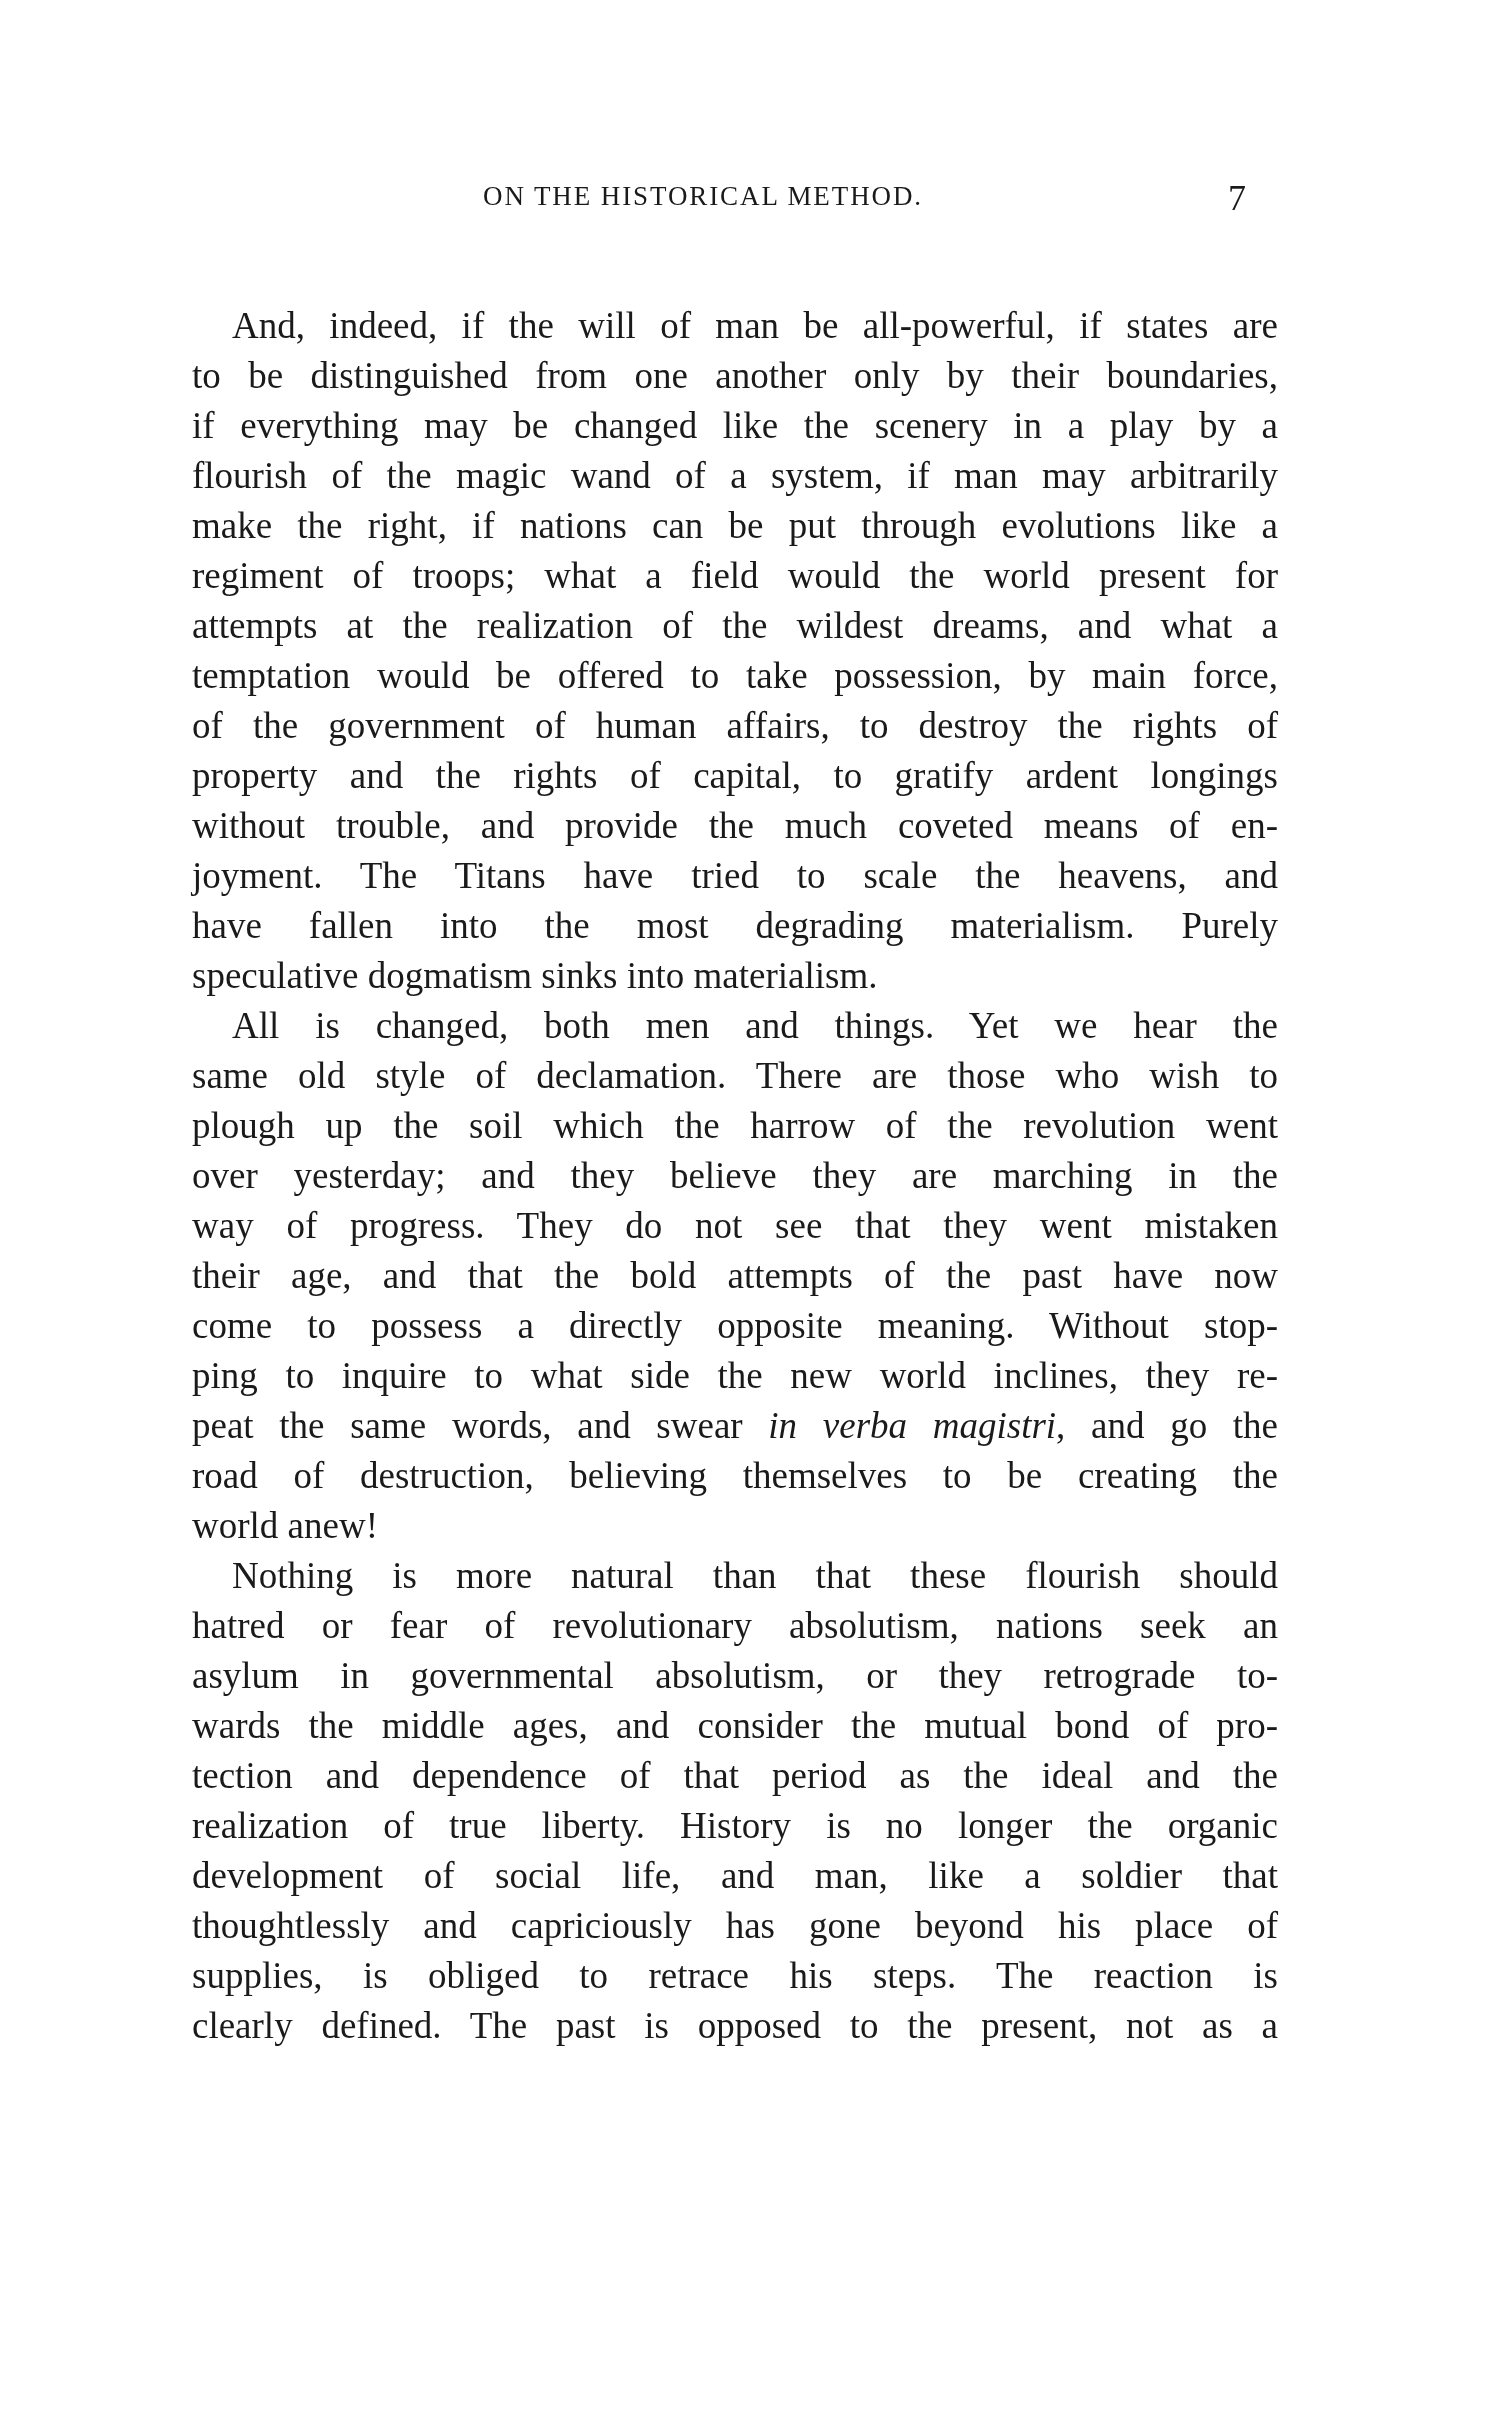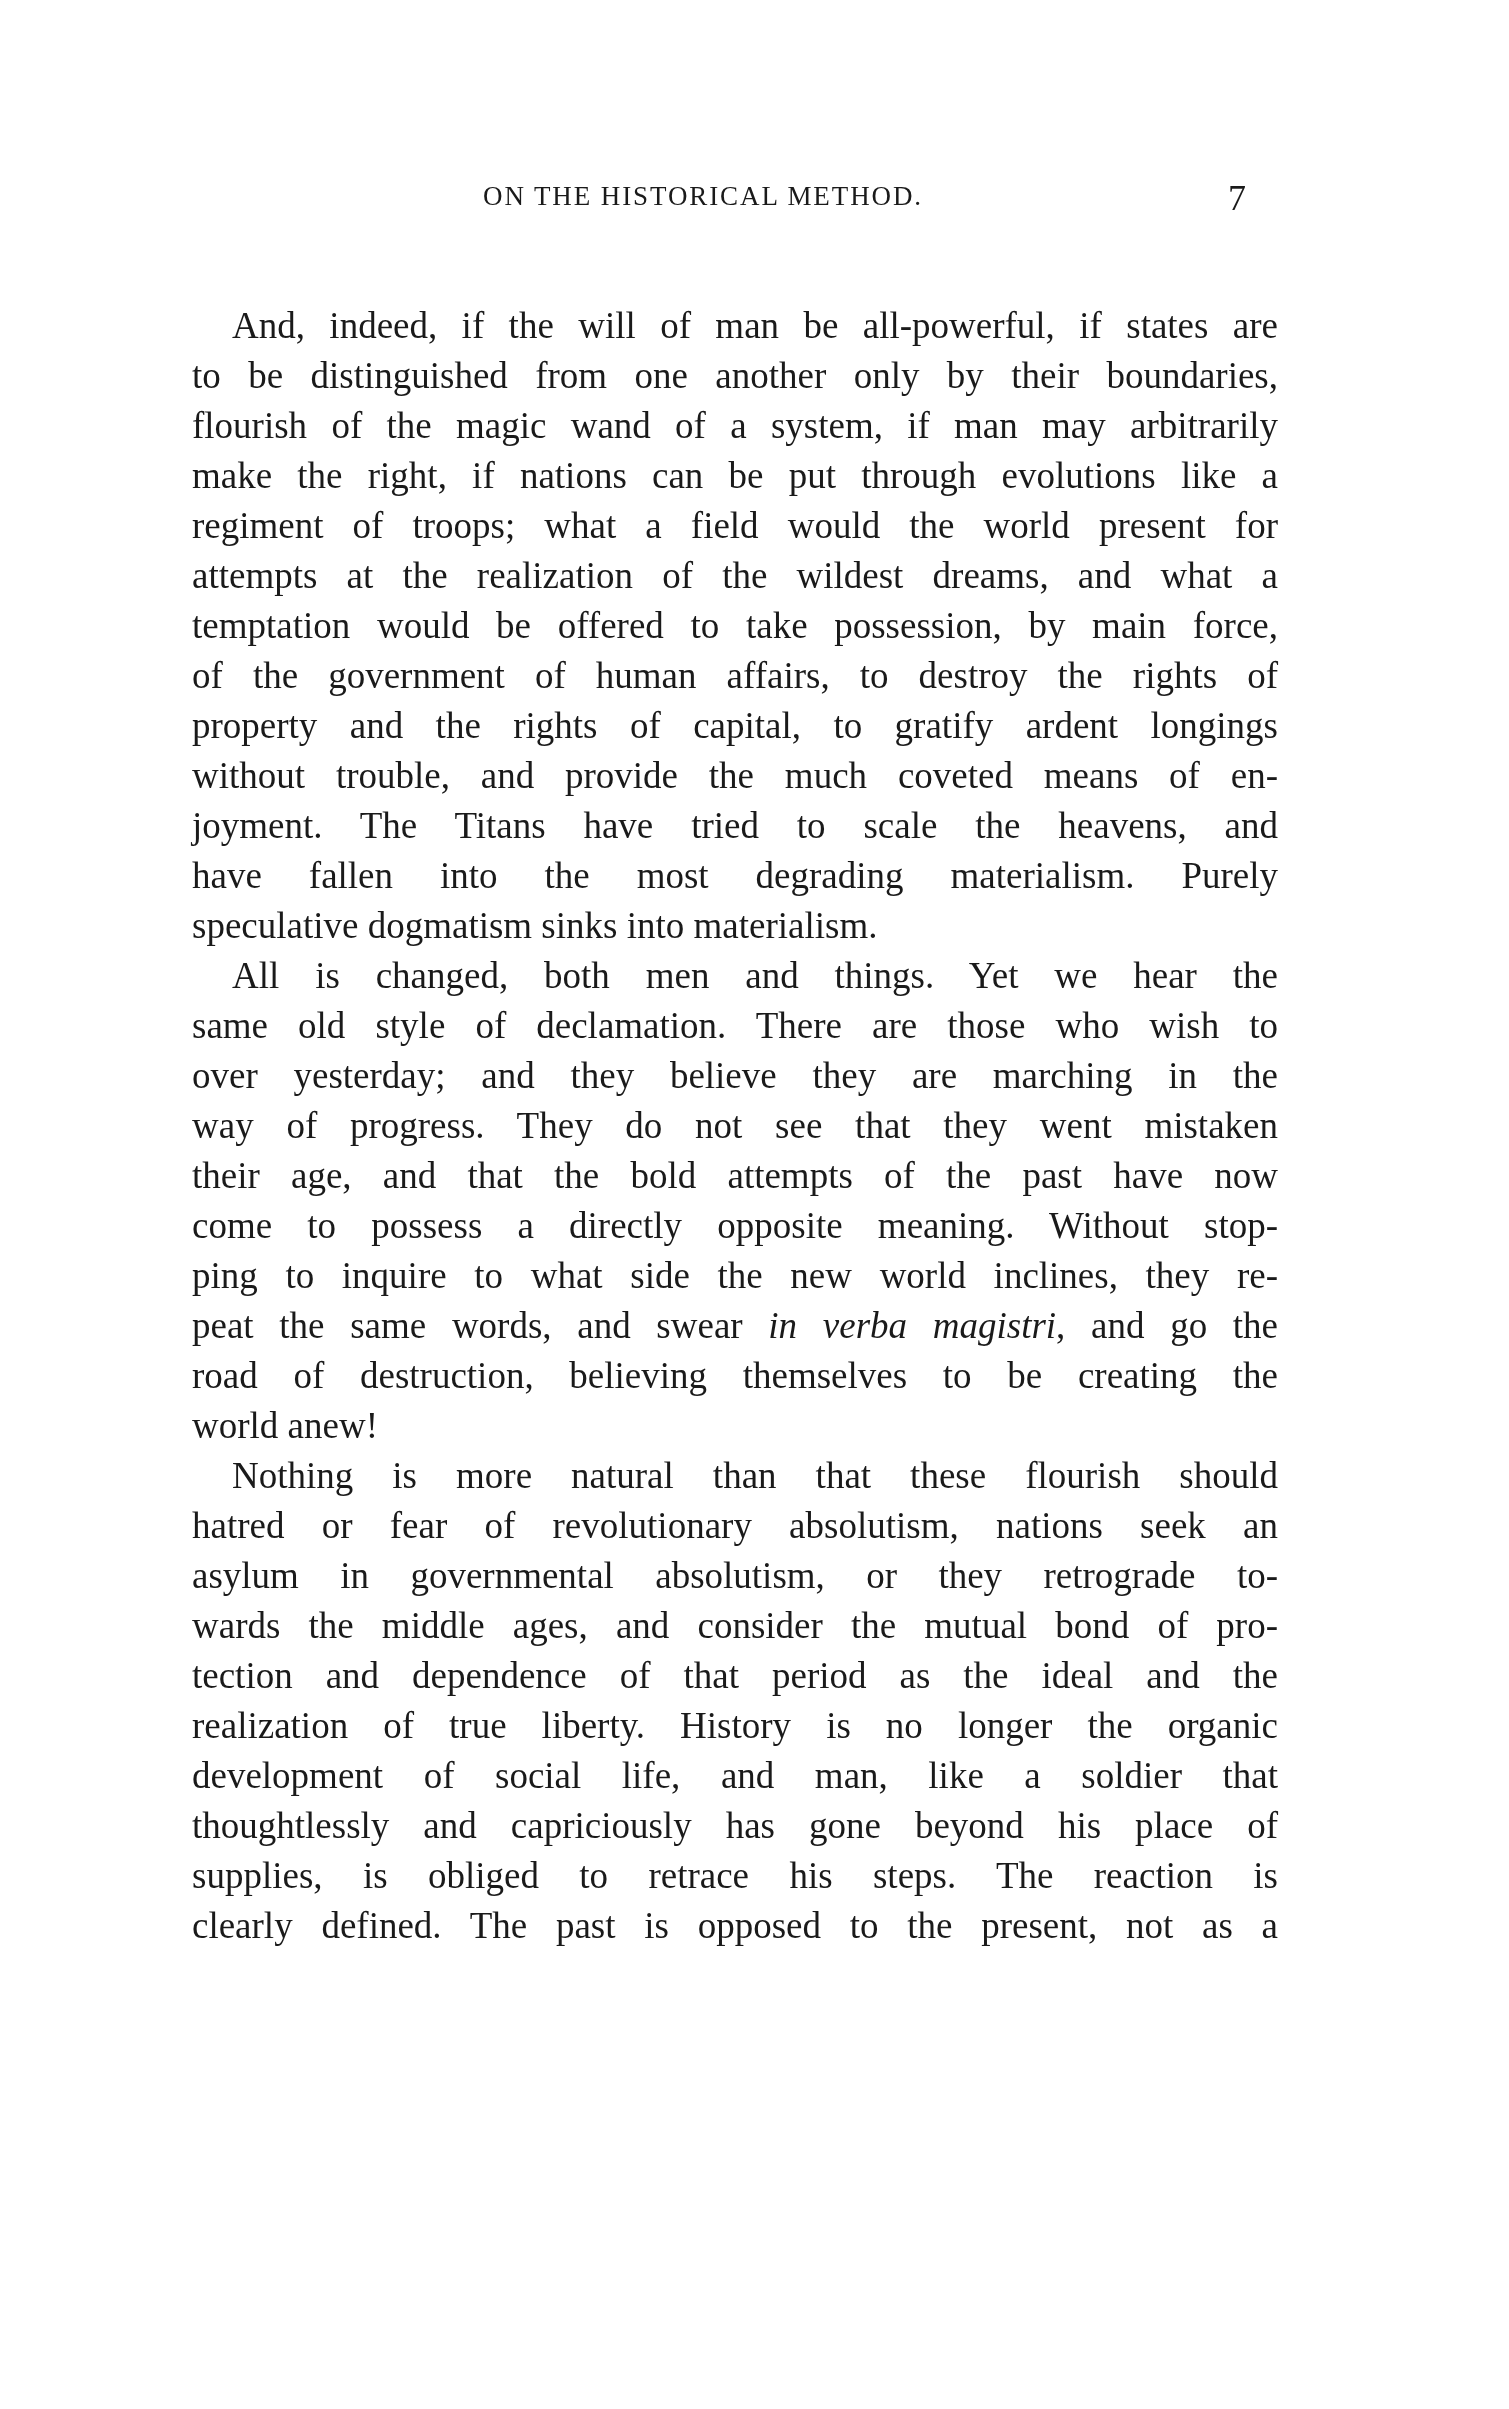--- a/index.html
+++ b/index.html
@@ -24,36 +24,38 @@
   <div class="running-head">
     <div class="running-title">ON THE HISTORICAL METHOD.</div>
     <div class="page-number">7</div>
   </div>
 
   <div class="body">
 
     <div>
       <div class="line first-para">And, indeed, if the will of man be all-powerful, if states are</div>
       <div class="line">to be distinguished from one another only by their boundaries,</div>
+      <div class="line">if everything may be changed like the scenery in a play by a</div>
       <div class="line">flourish of the magic wand of a system, if man may arbitrarily</div>
       <div class="line">make the right, if nations can be put through evolutions like a</div>
       <div class="line">regiment of troops; what a field would the world present for</div>
       <div class="line">attempts at the realization of the wildest dreams, and what a</div>
       <div class="line">temptation would be offered to take possession, by main force,</div>
       <div class="line">of the government of human affairs, to destroy the rights of</div>
       <div class="line">property and the rights of capital, to gratify ardent longings</div>
       <div class="line">without trouble, and provide the much coveted means of en-</div>
       <div class="line">joyment. The Titans have tried to scale the heavens, and</div>
       <div class="line">have fallen into the most degrading materialism. Purely</div>
       <div class="line last">speculative dogmatism sinks into materialism.</div>
     </div>
 
     <div>
       <div class="line indent">All is changed, both men and things. Yet we hear the</div>
       <div class="line">same old style of declamation. There are those who wish to</div>
+      <div class="line">plough up the soil which the harrow of the revolution went</div>
       <div class="line">over yesterday; and they believe they are marching in the</div>
       <div class="line">way of progress. They do not see that they went mistaken</div>
       <div class="line">their age, and that the bold attempts of the past have now</div>
       <div class="line">come to possess a directly opposite meaning. Without stop-</div>
       <div class="line">ping to inquire to what side the new world inclines, they re-</div>
       <div class="line"><span>peat the same words, and swear </span><em>in verba magistri</em><span>, and go the</span></div>
       <div class="line">road of destruction, believing themselves to be creating the</div>
       <div class="line last">world anew!</div>
     </div>
 

